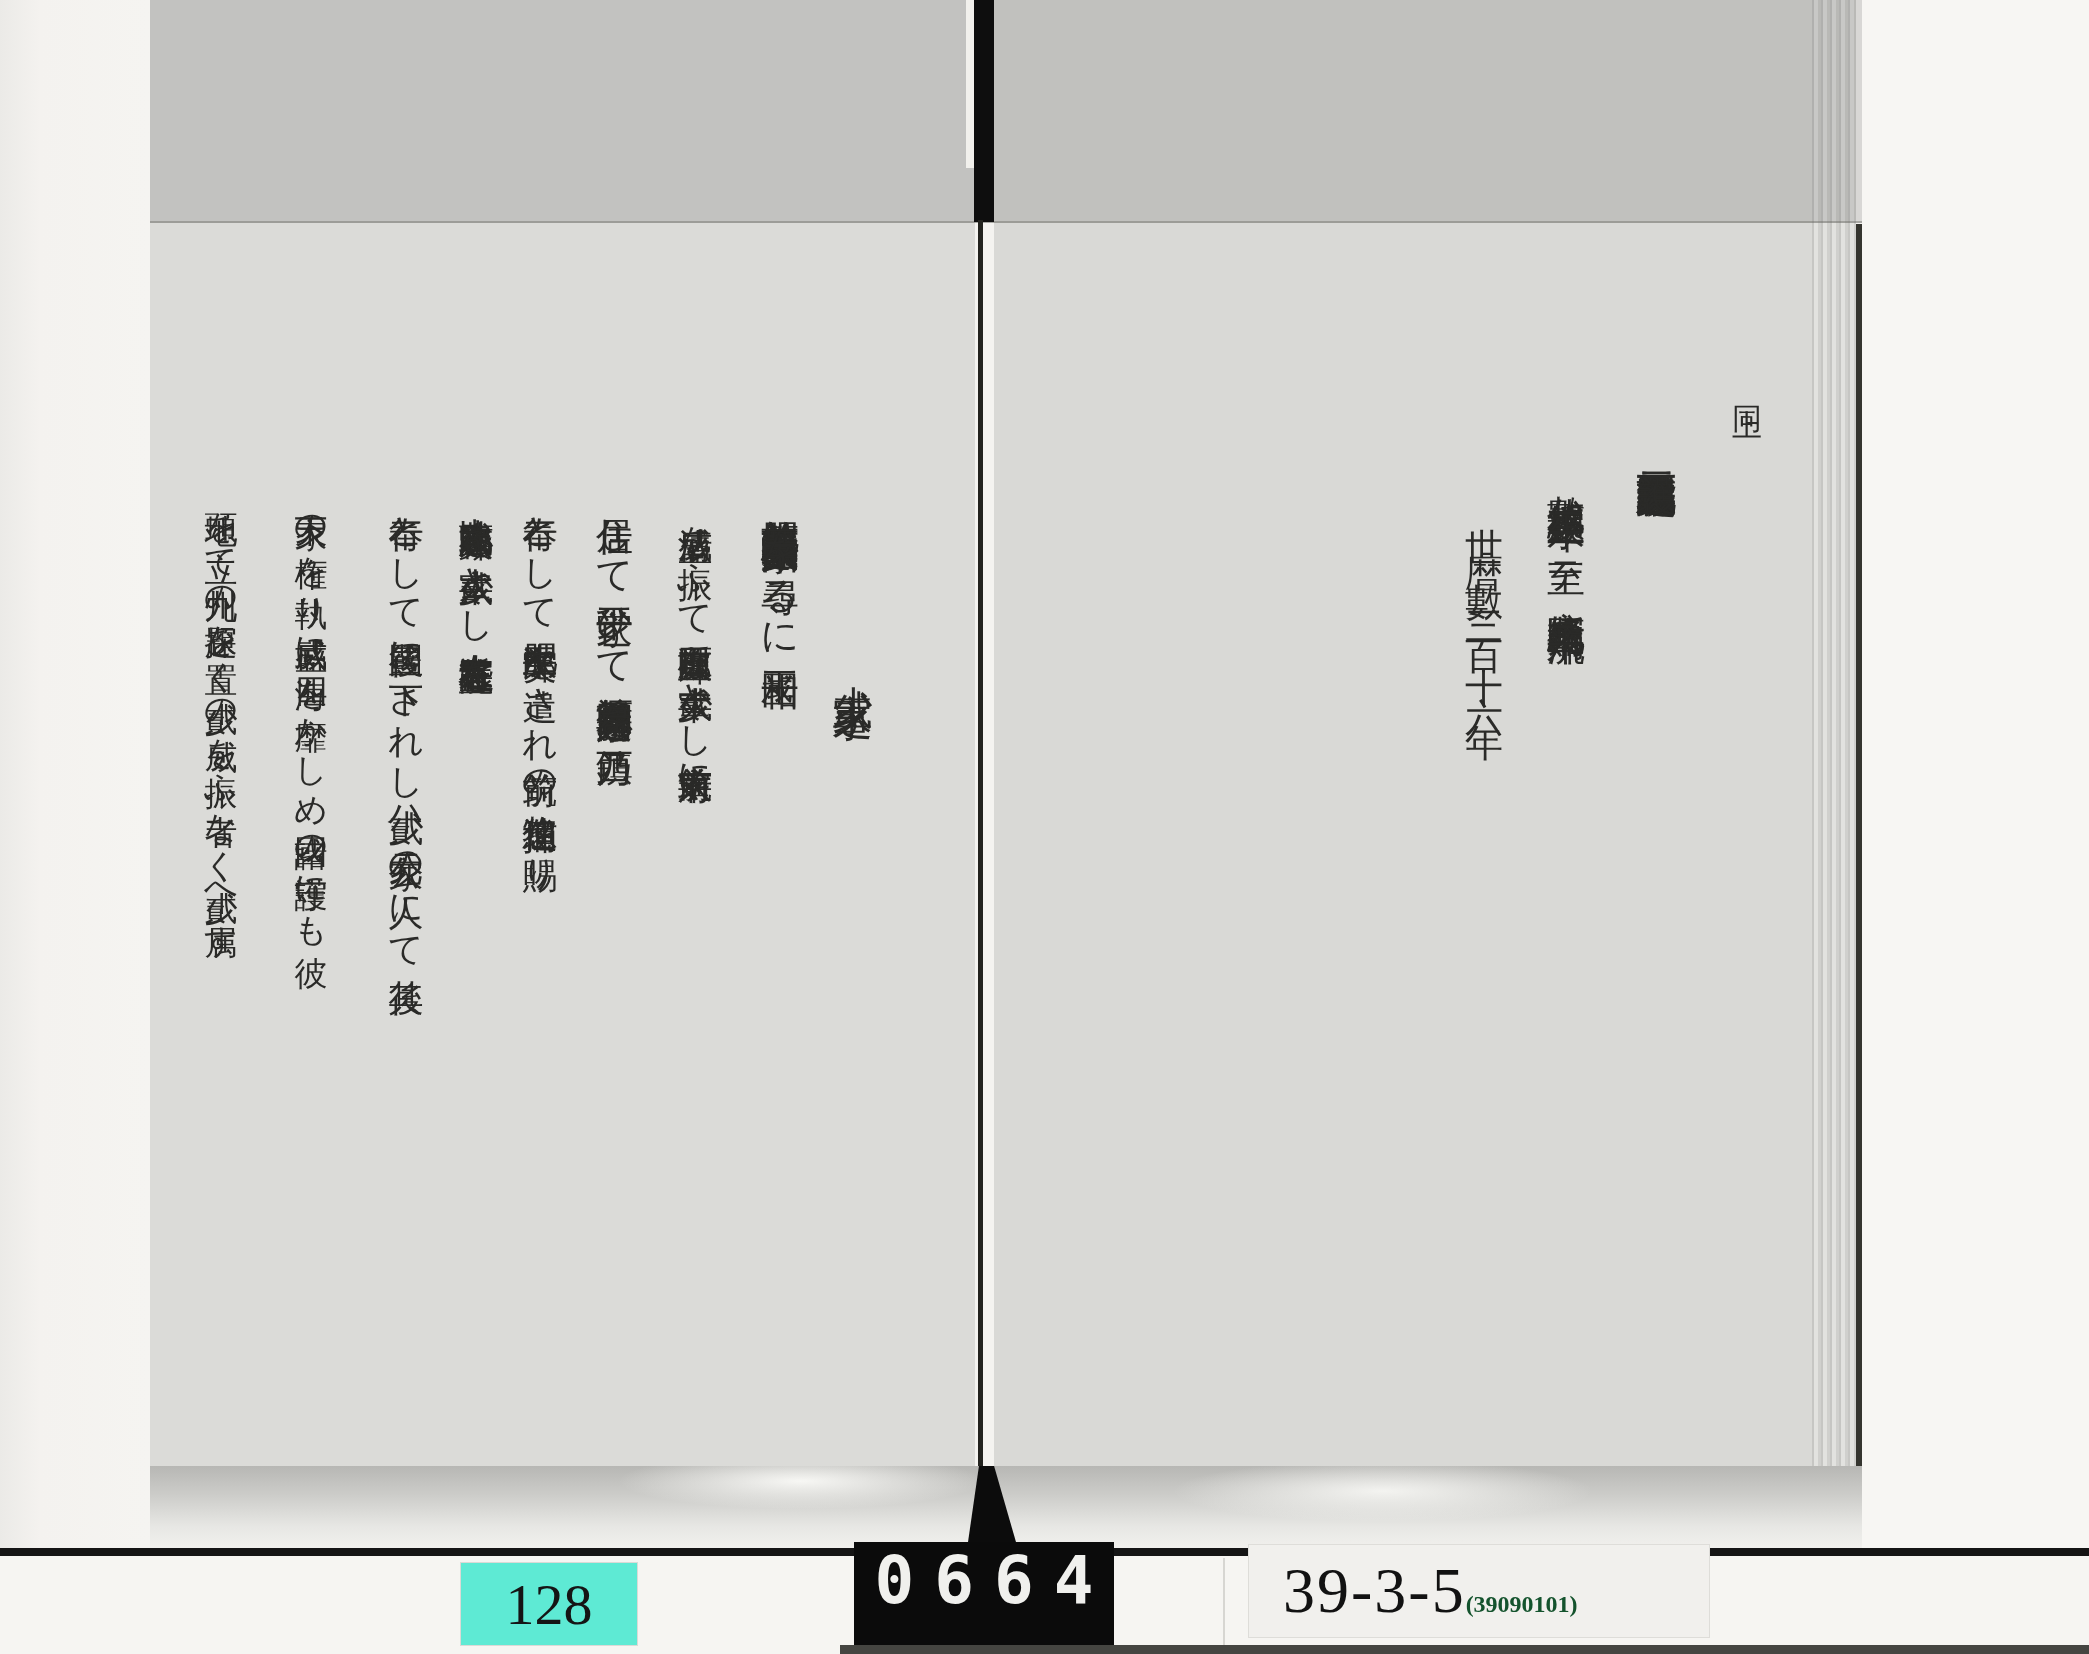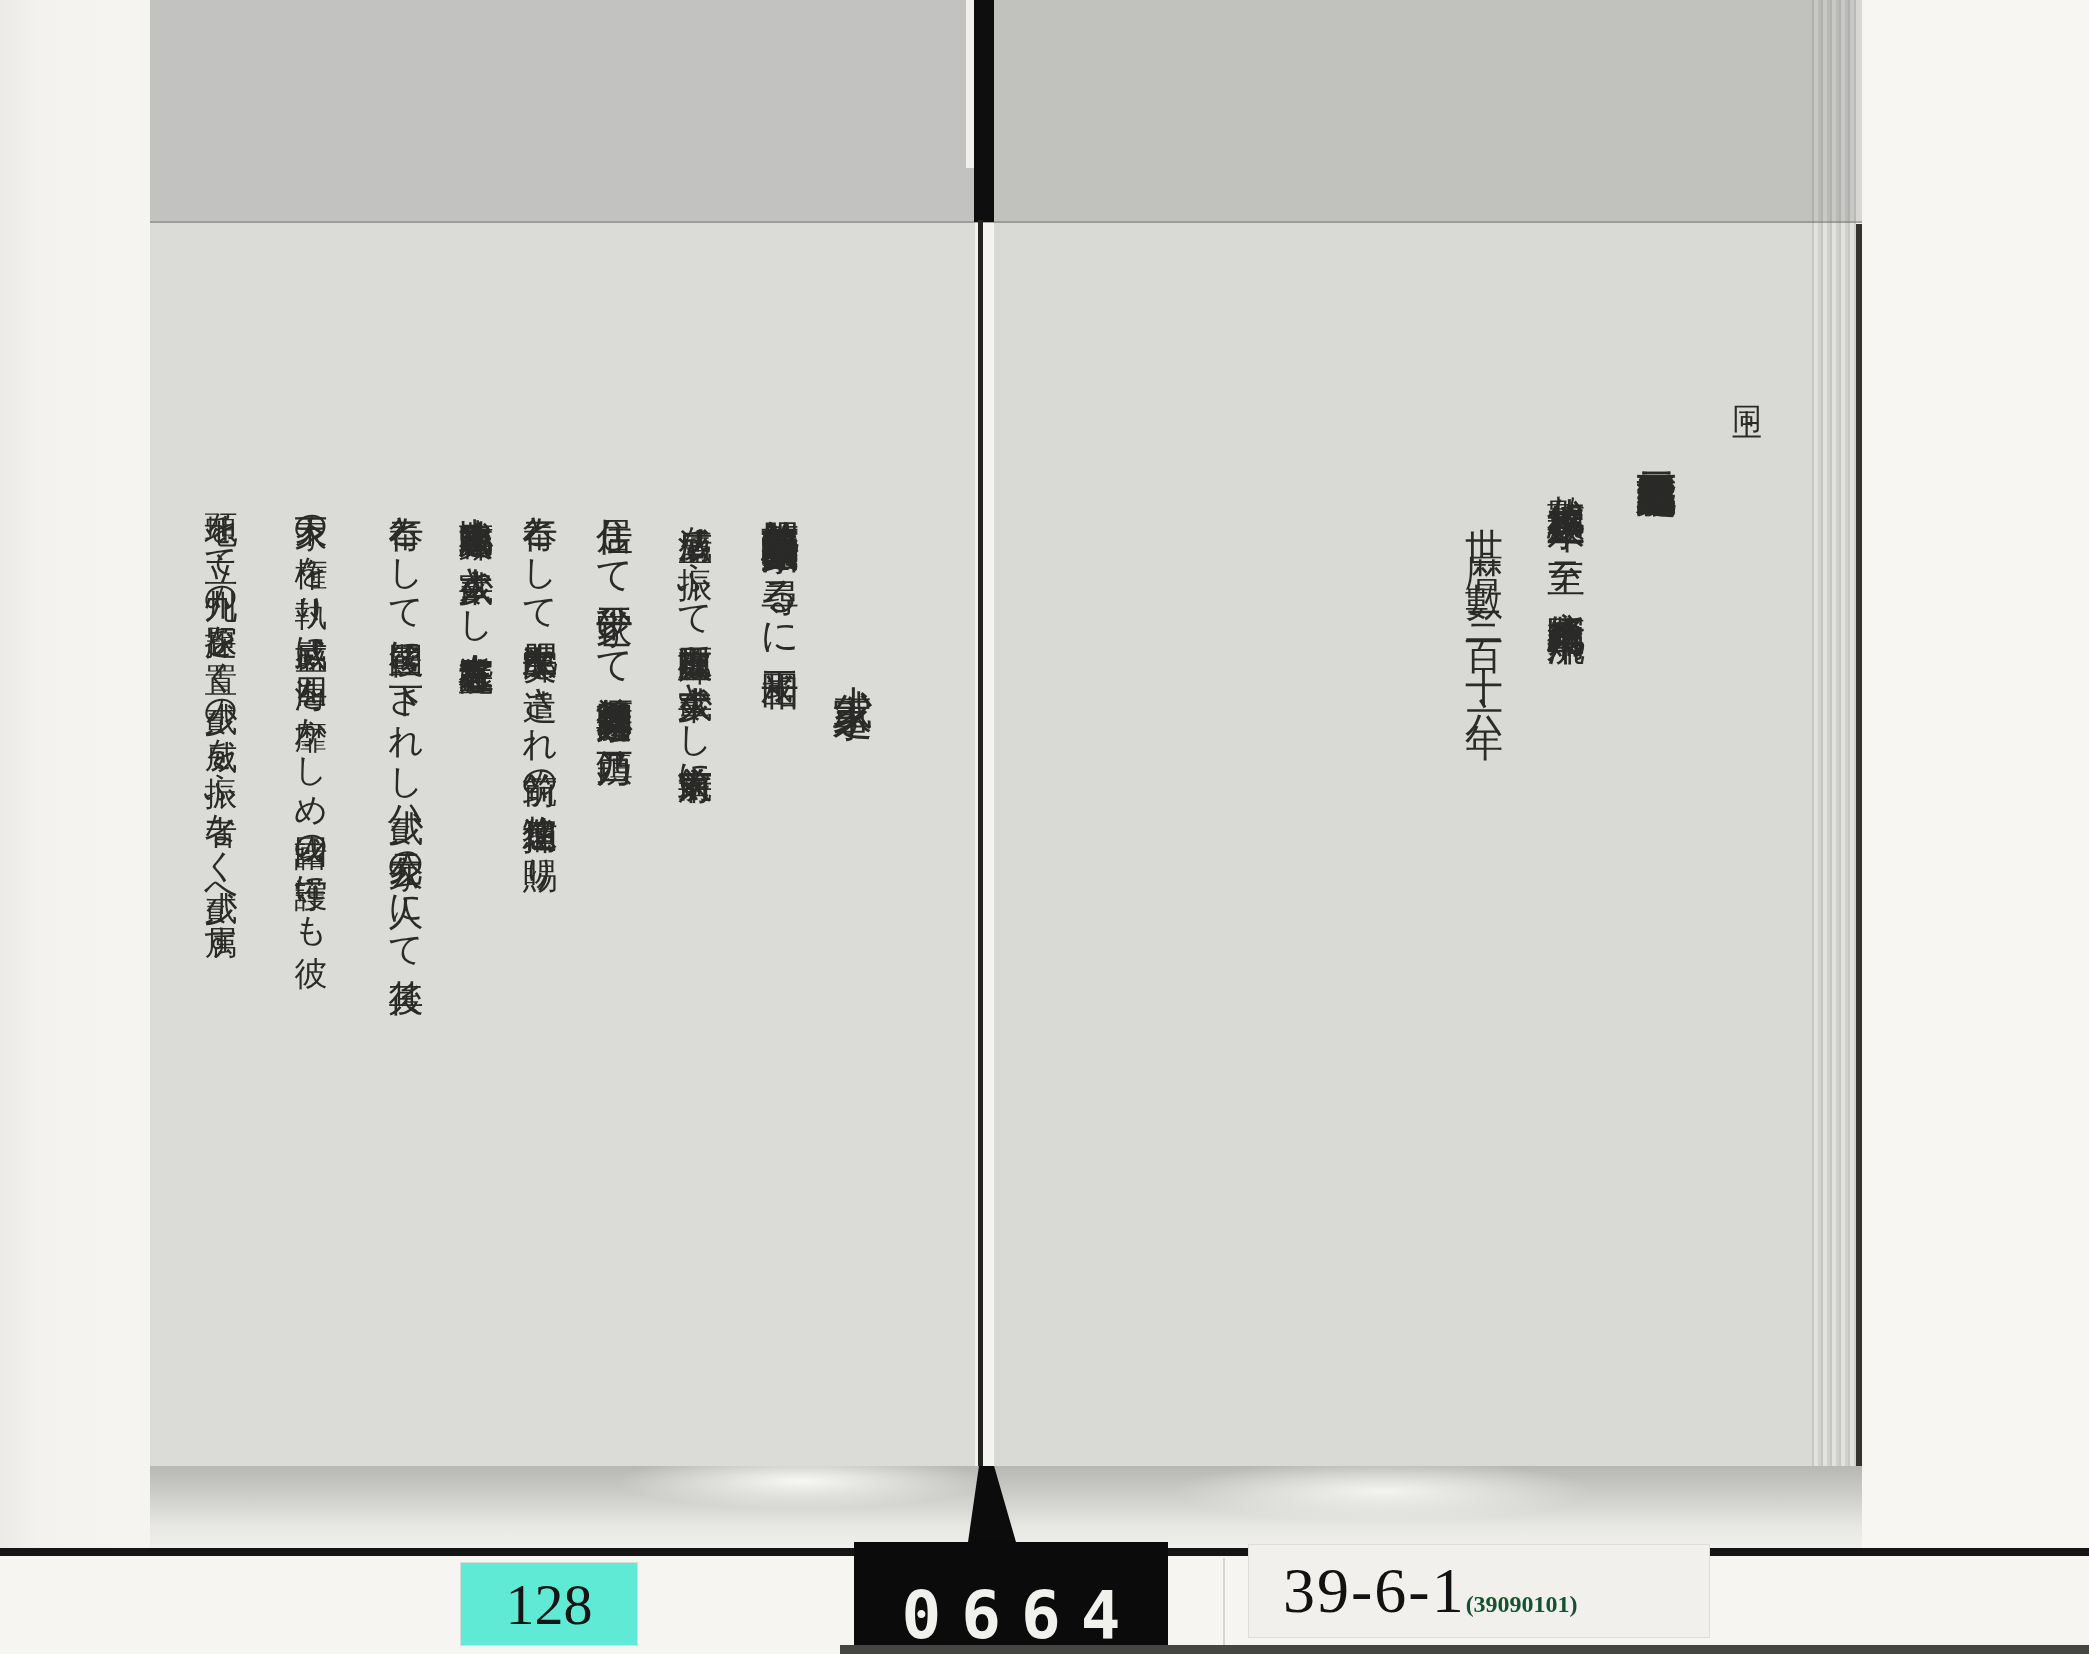--- a/index.html
+++ b/index.html
@@ -49,22 +49,22 @@
   .rp-c1{left:1630px;top:444px;font-size:40px;letter-spacing:0;}
   .rp-c2{left:1540px;top:466px;font-size:38px;letter-spacing:2px;}
   .rp-c3{left:1458px;top:498px;font-size:38px;letter-spacing:28px;}
   
   .footer-strip{left:0;top:1556px;width:2089px;height:98px;background:#f6f5f2;}
   .footer-line{left:0;top:1548px;width:2089px;height:8px;background:#151515;}
   .footer-crease{left:1223px;top:1558px;width:2px;height:88px;background:#d7d6d2;}
   .frame-card{left:460px;top:1562px;width:176px;height:82px;background:#5eead4;
     border:1px solid #dbdad6;display:flex;align-items:center;justify-content:center;}
   .frame-card span{font-family:"Liberation Serif",serif;font-size:58px;color:#151515;}
-  .counter-box{left:854px;top:1542px;width:314px;height:112px;background:#0b0b0b;
-    display:flex;align-items:flex-end;justify-content:center;}
+  .counter-box{left:854px;top:1542px;width:260px;height:112px;background:#0b0b0b;
+    display:flex;align-items:flex-start;justify-content:center;}
   .counter-box span{font-family:"DejaVu Sans Mono",monospace;font-weight:bold;
     font-size:66px;letter-spacing:20px;text-indent:20px;color:#f0f0ed;}
   .ref-card{left:1248px;top:1544px;width:462px;height:94px;background:#f1f0ed;
     border:1px solid #deddd9;display:flex;align-items:baseline;padding:0 0 0 34px;box-sizing:border-box;}
   .ref-code{font-family:"Liberation Serif",serif;font-size:64px;color:#121212;
     letter-spacing:2px;line-height:92px;}
   .ref-id{font-family:"Liberation Serif",serif;font-weight:bold;font-size:24px;
     color:#14532d;}
   .bottom-dark{left:840px;top:1645px;width:1249px;height:9px;background:#454541;}
 </style>
@@ -111,19 +111,19 @@
 
   <div class="abs frame-card">
     <span>128</span>
   </div>
 
   <div class="abs counter-box">
     <span>0664</span>
   </div>
 
   <div class="abs ref-card">
-    <span class="ref-code">39-6-1</span>
+    <span class="ref-code">39-3-5</span>
     <span class="ref-id">(39090101)</span>
   </div>
 
   <div class="abs bottom-dark"></div>
 
 </div>
 
 </body></html>

